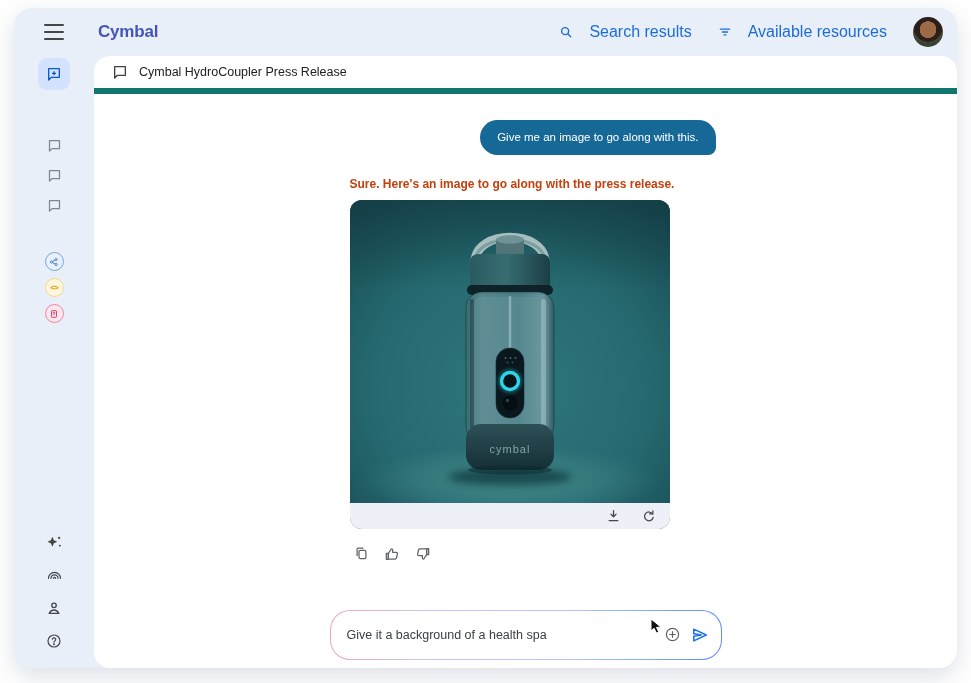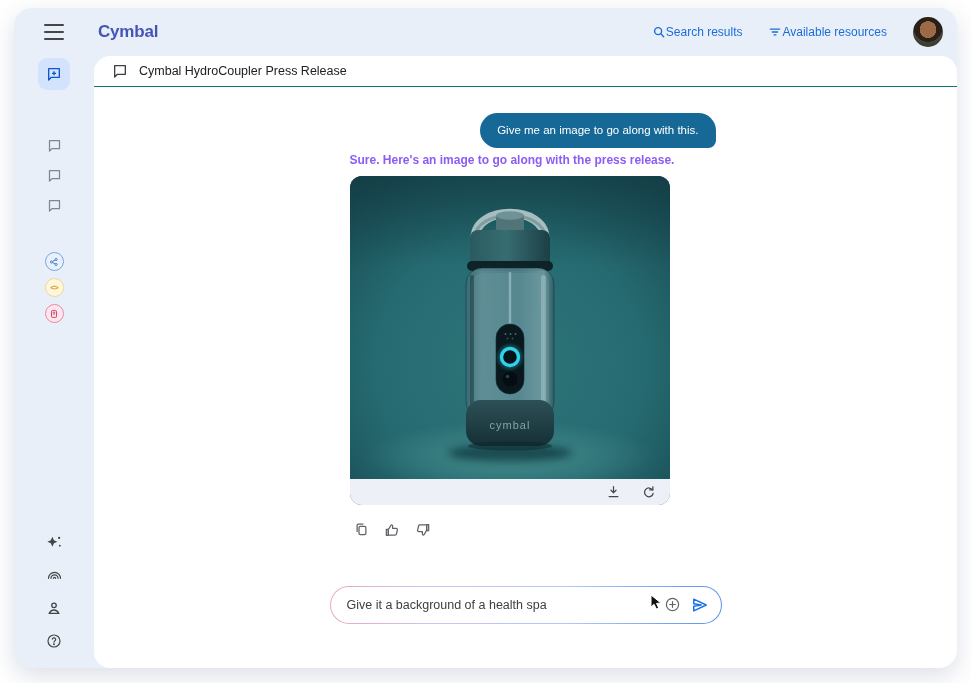--- a/index.html
+++ b/index.html
@@ -30,55 +30,55 @@
   .app-circle { width:19px; height:19px; border-radius:50%; display:flex; align-items:center; justify-content:center; border:1.4px solid; cursor:pointer; font-size:8px; font-weight:bold; }
   .app-circle.blue   { border-color:#7ba4dd; background:#e8f0fe; color:#4a7fc9; }
   .app-circle.yellow { border-color:#f5d68a; background:#fef7e0; color:#e8930c; }
   .app-circle.pink   { border-color:#ee86a3; background:#fce8ec; color:#d5366b; }
   .app-circle .glyph { font-size:8px; letter-spacing:-1px; }
 
   
   .topbar { position:absolute; left:80px; top:0; right:0; height:48px; display:flex; align-items:center; }
   .logo { font-size:17px; font-weight:bold; color:#4355b9; letter-spacing:-0.2px; margin-left:4px; cursor:pointer; }
   .topbar-right { margin-left:auto; display:flex; align-items:center; gap:26px; margin-right:14px; }
-  .topbar-link { display:flex; align-items:center; gap:0; color:#1a6dd8; font-size:12px; font-weight:500; cursor:pointer; }
+  .topbar-link { display:flex; align-items:center; gap:16px; color:#1a6dd8; font-size:16px; font-weight:500; cursor:pointer; }
   .avatar {
     width:30px; height:30px; border-radius:50%; cursor:pointer;
     background:
       radial-gradient(circle at 50% 42%, #9c6a47 0 36%, rgba(0,0,0,0) 37%),
       radial-gradient(circle at 50% 34%, #2a2019 0 58%, rgba(0,0,0,0) 59%),
       linear-gradient(180deg, #7d6a58 0%, #4e463c 60%, #32402f 100%);
     box-shadow:inset 0 0 0 1px rgba(0,0,0,0.08);
   }
 
   
   .panel {
     position:absolute; left:80px; top:48px; right:0; bottom:0;
     background:#ffffff; border-radius:16px; overflow:hidden;
   }
-  .chat-header { height:31px; display:flex; align-items:center; gap:11px; padding-left:18px; border-bottom:1px solid #0f766e; }
+  .chat-header { height:38px; display:flex; align-items:center; gap:11px; padding-left:18px; border-bottom:6px solid #0f766e; }
   .chat-title { font-size:12.5px; font-weight:500; color:#202124; }
 
   .chat-column { width:392px; margin:0 auto; }
   .msg-user-row { margin-top:26px; display:flex; justify-content:flex-end; padding-right:6px;text-align:right; }
   .user-bubble {
     background:#166996; color:#ffffff; font-size:11.5px; line-height:1.3;
     padding:10px 17px; border-radius:18px 18px 8px 18px;
   }
-  .assistant-text { margin-top:5px; padding-left:20px; font-size:12px; font-weight:bold; color:#8b5cf6; }
+  .assistant-text { margin-top:22px; padding-left:20px; font-size:12px; font-weight:bold; color:#c2410c; }
 
   .image-card { margin-top:9px; margin-left:20px; width:320px; border-radius:12px; overflow:hidden; background:#256a70; }
   .image-footer { height:26px; background:#edf1f7; display:flex; align-items:center; justify-content:flex-end; gap:20px; padding-right:14px; }
   .image-footer .icon-btn { cursor:pointer; display:flex; }
 
   .actions-row { margin-top:17px; padding-left:24px; display:flex; align-items:center; gap:15px; }
   .actions-row .icon-btn { cursor:pointer; display:flex; }
 
   .composer {
-    position:relative; margin-top:48px; height:38px; border-radius:20px;
+    position:relative; margin-top:48px; height:50px; border-radius:20px;
     border:1.5px solid transparent;
     background:
       linear-gradient(#ffffff,#ffffff) padding-box,
       linear-gradient(90deg,#eba6c2 0%, #cdc3ef 25%, #b3c8f7 60%, #5b8ef7 100%) border-box;
     display:flex; align-items:center;
   }
   .composer input {
     flex:1; border:none; outline:none; background:transparent;
     font-family:"Liberation Sans", sans-serif; font-size:12.5px; color:#3c4043; padding-left:16px;
   }

